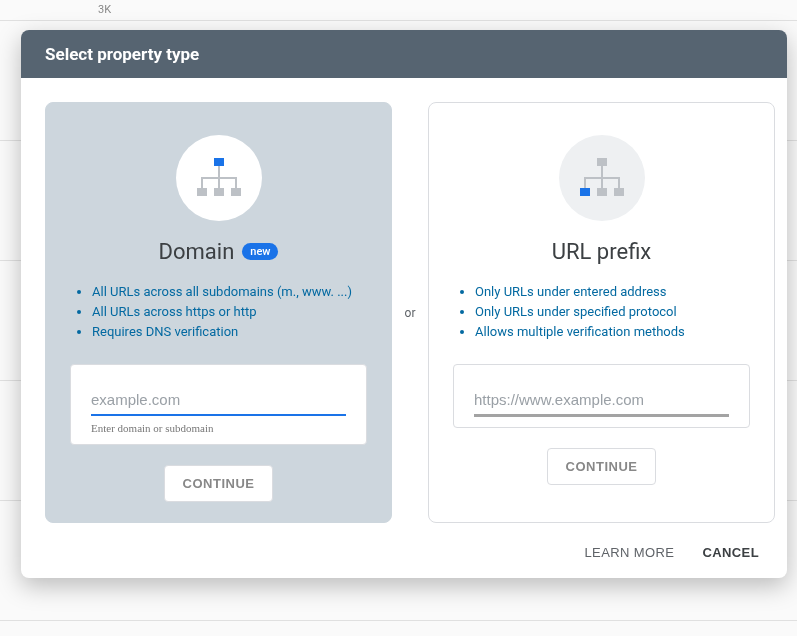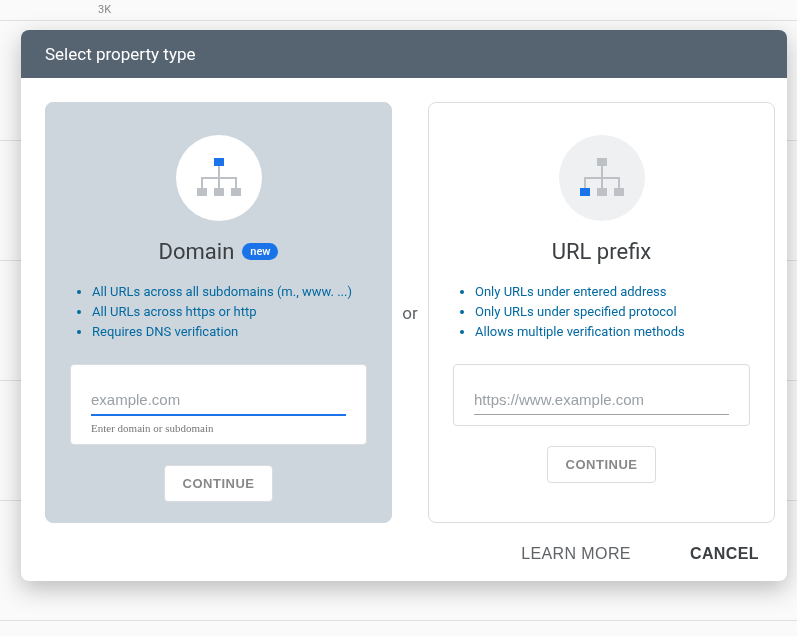--- a/index.html
+++ b/index.html
@@ -29,21 +29,21 @@
     background: #fff;
     border-radius: 8px;
     box-shadow: 0 8px 24px rgba(0,0,0,0.25);
     overflow: hidden;
   }
   .dialog-header {
     background: #566471;
     color: #fff;
     padding: 14px 24px;
     font-size: 17px;
-    font-weight: 400;
+    font-weight: 700;
   }
   .dialog-body {
     display: flex;
     align-items: stretch;
     padding: 24px 12px 8px 24px;
   }
   .card {
     flex: 1 1 0;
     border: 1px solid #dadce0;
     border-radius: 8px;
@@ -55,21 +55,21 @@
   .card.selected {
     background: #cdd6dd;
     border-color: #cdd6dd;
   }
   .divider {
     display: flex;
     align-items: center;
     justify-content: center;
     width: 36px;
     color: #5f6368;
-    font-size: 17px;
+    font-size: 12px;
   }
   .icon-circle {
     width: 86px; height: 86px;
     border-radius: 50%;
     background: #fff;
     margin: 8px auto 18px auto;
     display: flex;
     align-items: center;
     justify-content: center;
   }
@@ -108,21 +108,21 @@
     border-radius: 4px;
     padding: 20px 20px 10px 20px;
     margin-bottom: 20px;
   }
   .card:not(.selected) .input-wrap {
     background: transparent;
   }
   .text-input {
     width: 100%;
     border: none;
-    border-bottom: 1px solid #a3a3a3;
+    border-bottom: 3px solid #a3a3a3;
     font-size: 15px;
     padding: 6px 0;
     outline: none;
     color: #3c4043;
     background: transparent;
   }
   .card.selected .text-input {
     border-bottom: 2px solid #1a73e8;
   }
   .text-input::placeholder { color: #9aa0a6; }
@@ -146,26 +146,25 @@
   }
   .dialog-footer {
     display: flex;
     justify-content: flex-end;
     gap: 28px;
     padding: 14px 28px 18px 28px;
   }
   .flat-btn {
     border: none;
     background: none;
-    font-size: 16px;
+    font-size: 13px;
     font-weight: 500;
     letter-spacing: 0.4px;
     color: #5f6368;
     cursor: pointer;
-    margin-left: 31px;
   }
   .flat-btn.primary { color: #3c4043; font-weight: 600; }
 </style>
 </head>
 <body>
 
 <div class="bg">
   <span class="bg-label">3K</span>
 </div>
 

